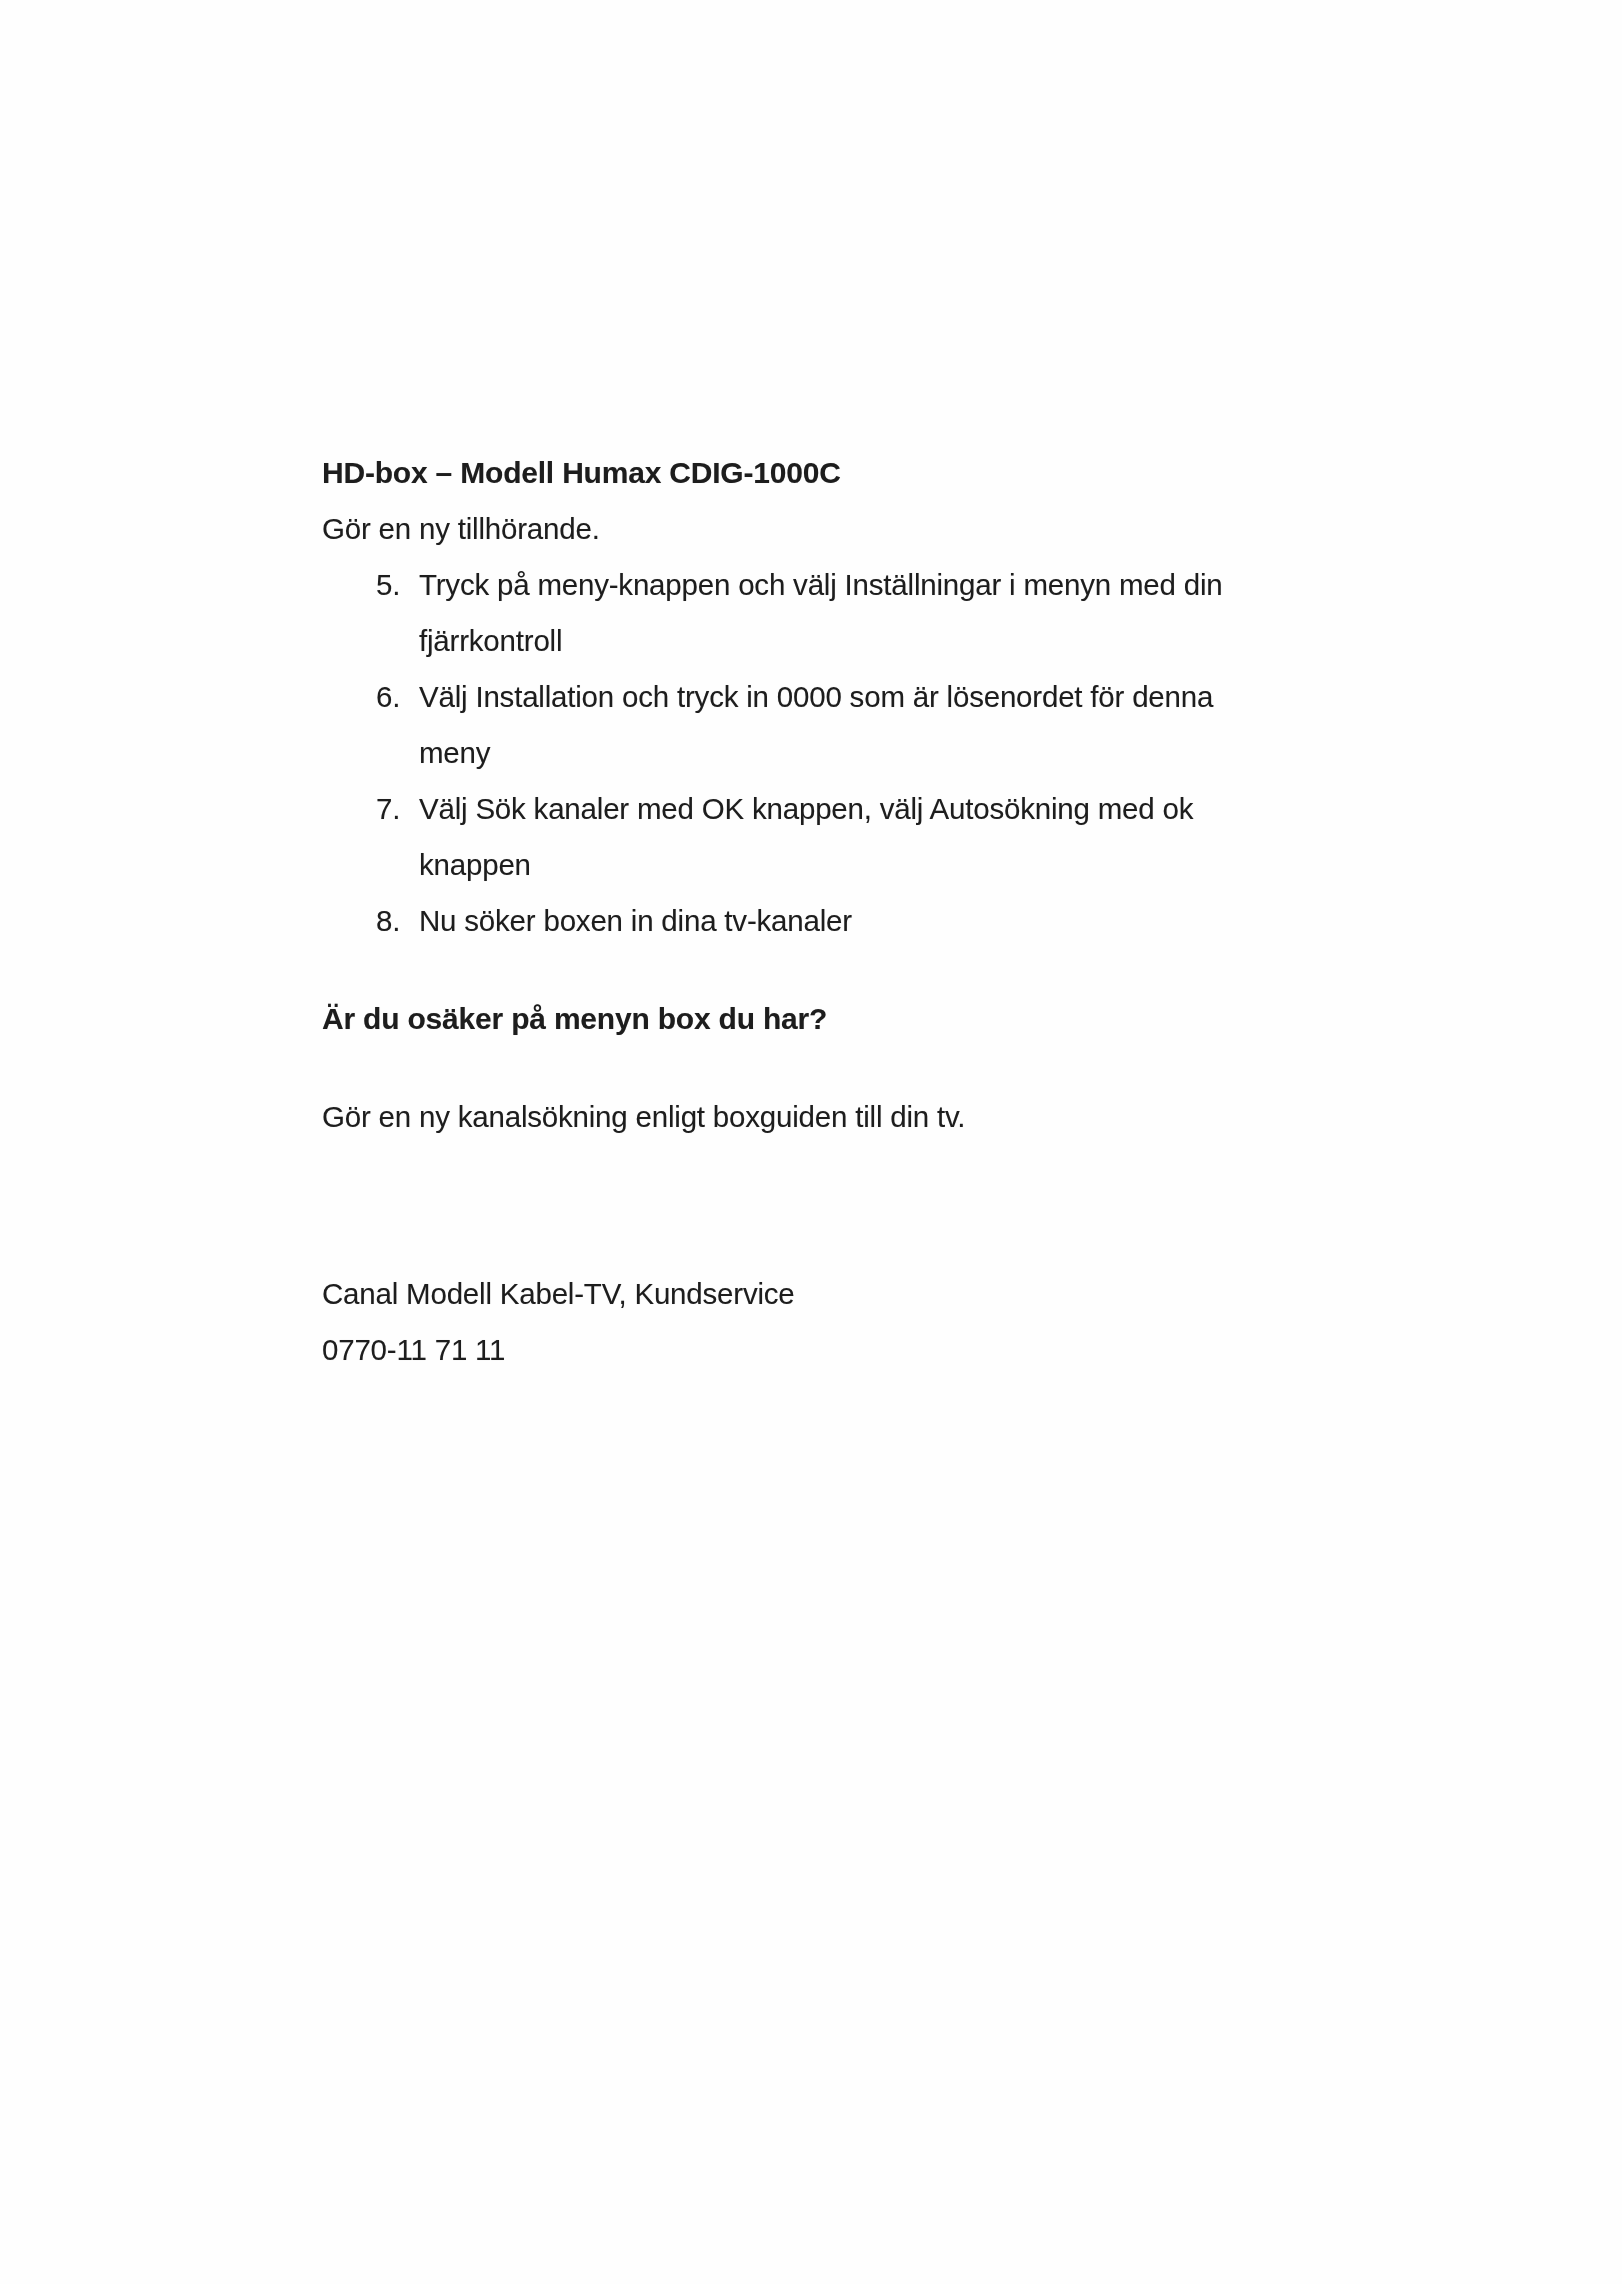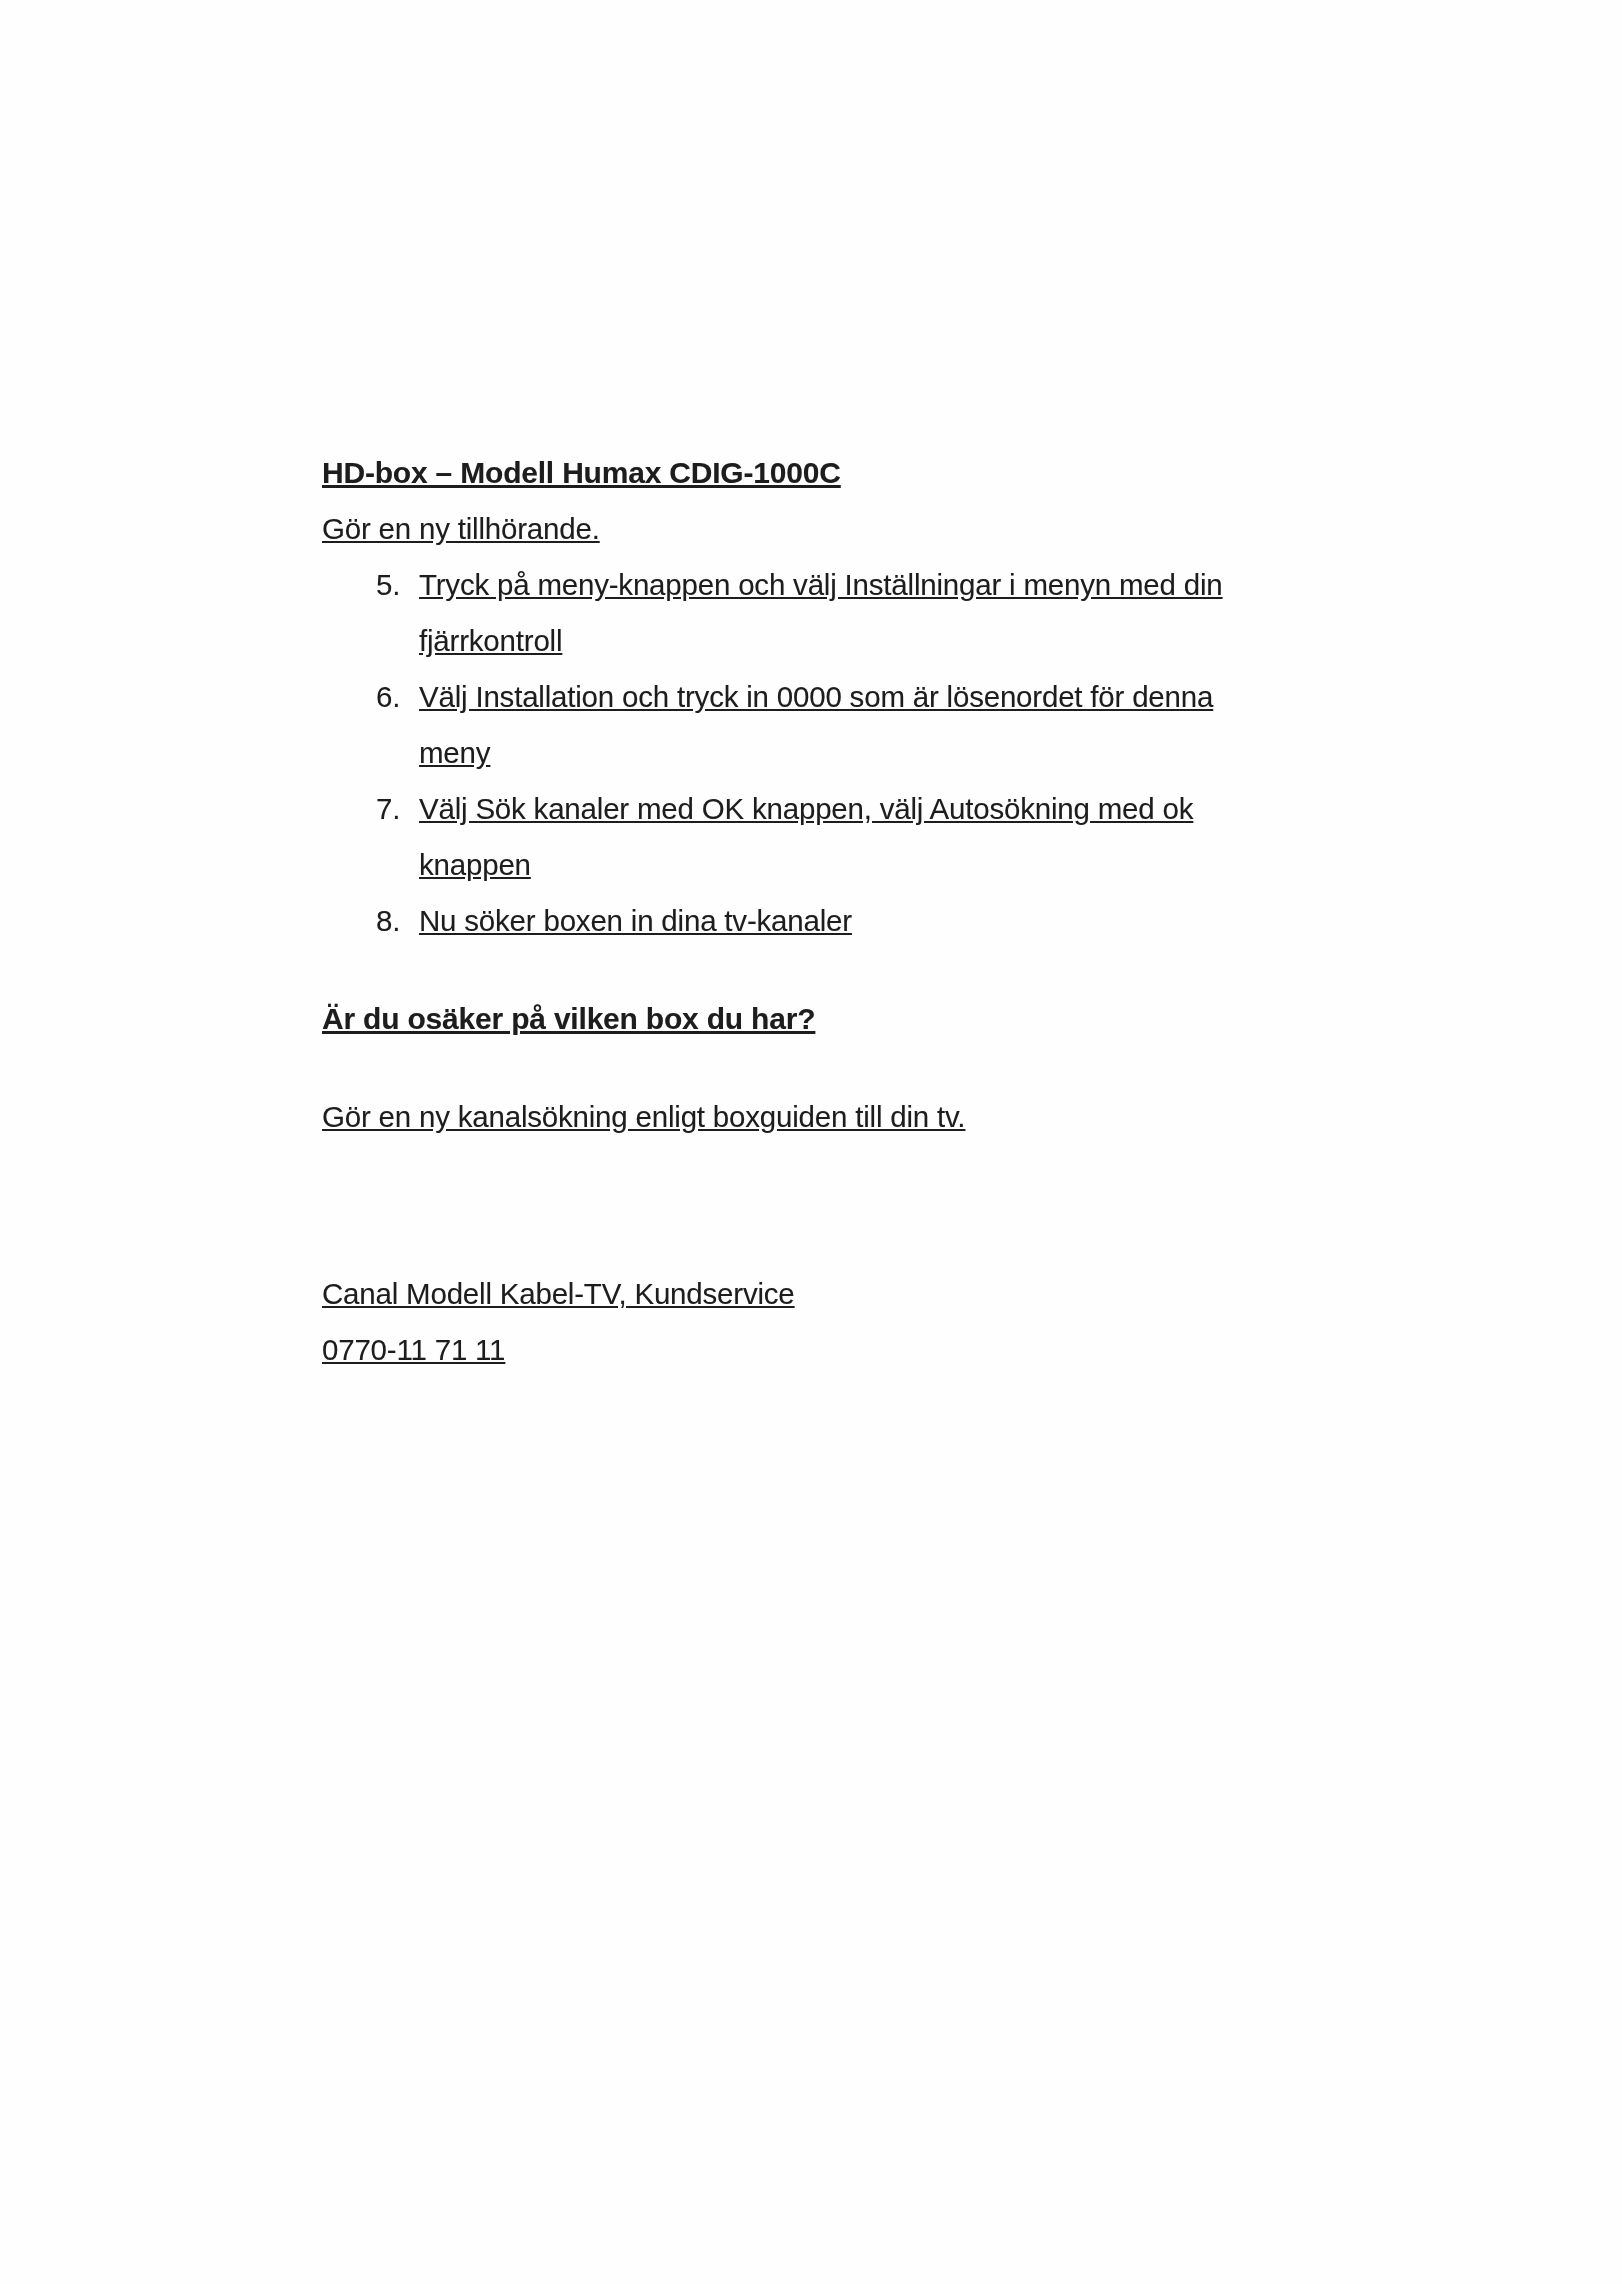--- a/index.html
+++ b/index.html
@@ -16,21 +16,20 @@
     color: var(--text-color);
     -webkit-font-smoothing: antialiased;
   }
   .page {
     position: relative;
     width: 1623px;
     height: 2284px;
     background: var(--page-bg);
     padding: 445px 177px 0 322px;
     overflow: hidden;
-    text-decoration: underline;
   }
   
   .page * { text-shadow: 0 0 0.7px rgba(30,30,30,0.28); }
 
   h1, h2, p, .step, .num, .txt {
     font-size: 29.5px;
     line-height: 56px;
     margin: 0;
     padding: 0;
     font-weight: 400;
@@ -84,21 +83,21 @@
 knappen</span>
       </div>
       <div class="step">
         <span class="num">8.</span>
         <span class="txt">Nu söker boxen in dina tv-kanaler</span>
       </div>
     </div>
   </section>
 
   <section class="sec-unsure">
-    <h2>Är du osäker på vilken box du har?</h2>
+    <h2>Är du osäker på menyn box du har?</h2>
   </section>
 
   <section class="sec-builtin">
     <p>Gör en ny kanalsökning enligt boxguiden till din tv.</p>
   </section>
 
   <div class="signature">
     <p>Canal Modell Kabel-TV, Kundservice</p>
     <p>0770-11 71 11</p>
   </div>

